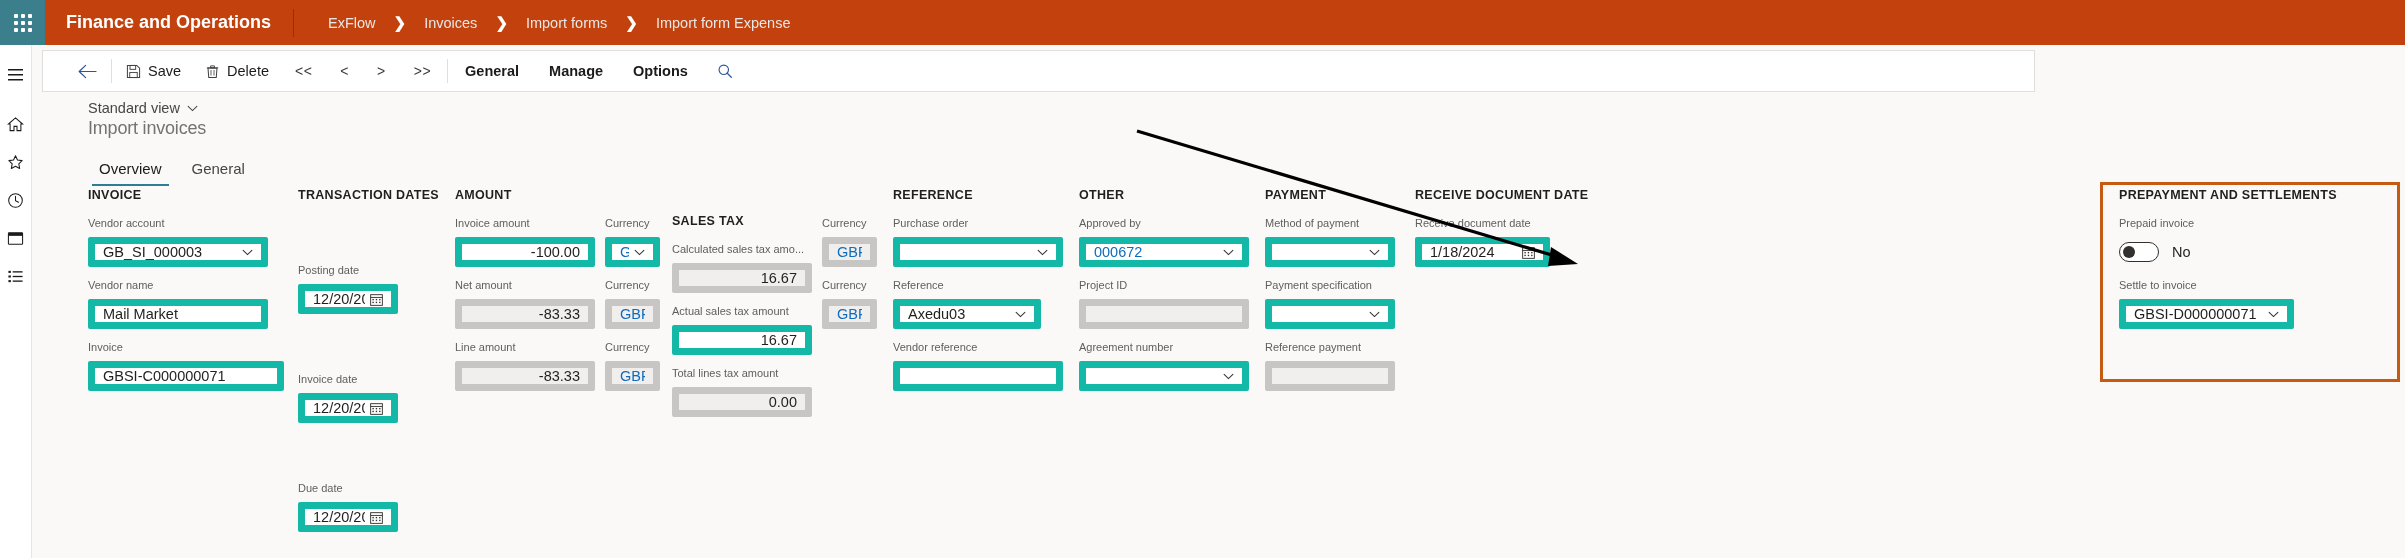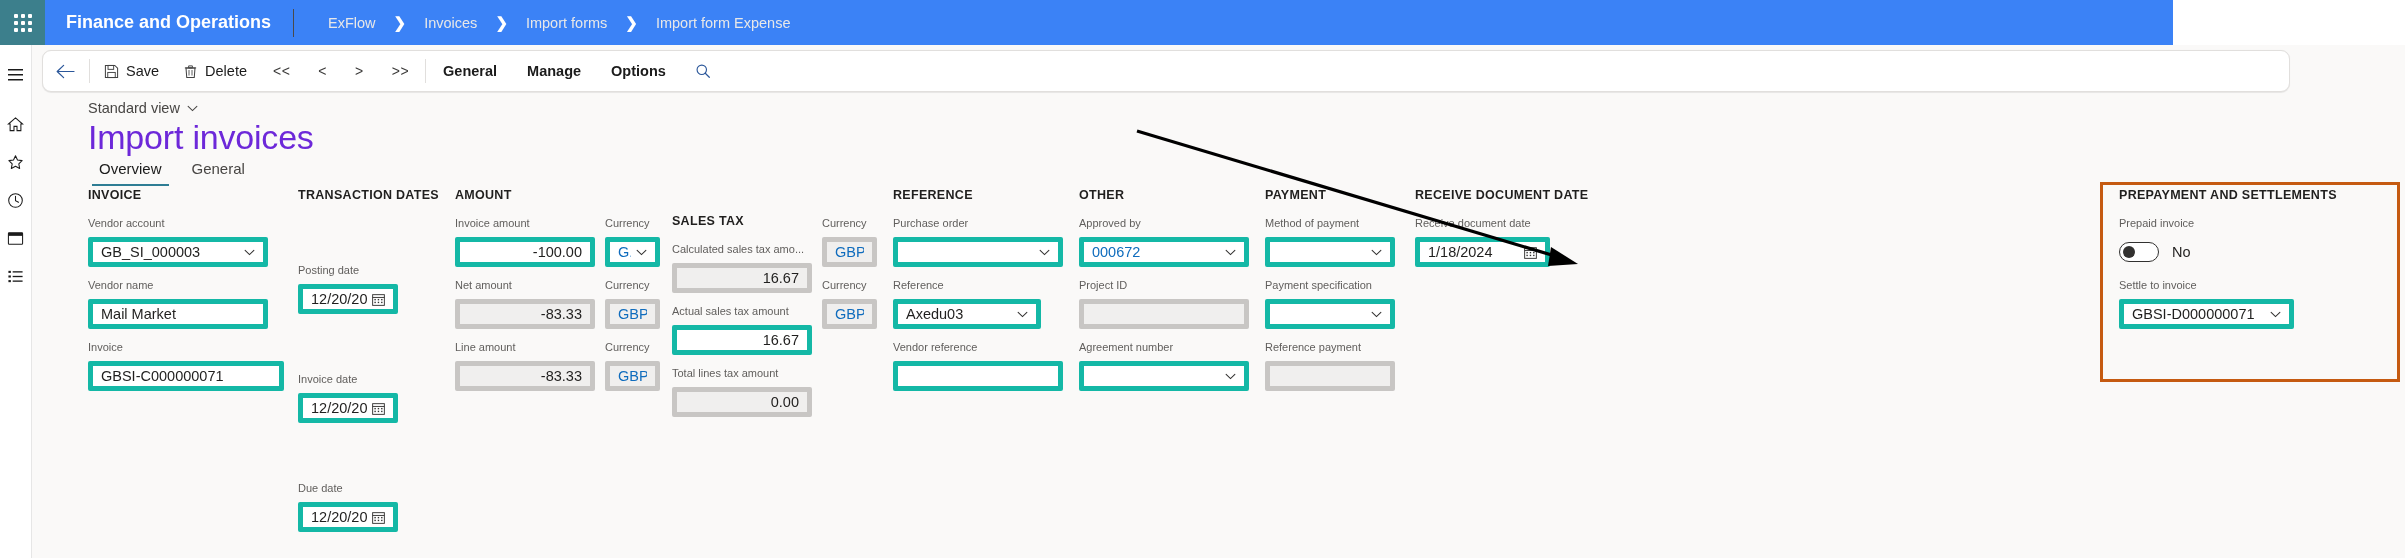--- a/index.html
+++ b/index.html
@@ -6,22 +6,22 @@
   html, body {
     width: 2405px; height: 558px;
     background: #ffffff;
     font-family: "Liberation Sans", sans-serif;
     overflow: hidden;
   }
 
   
   .topbar {
     position: absolute; top: 0; left: 0;
-    width: 2173px; height: 45px;
-    background: #3b82f6;
+    width: 2405px; height: 45px;
+    background: #c2410c;
     display: flex; align-items: center;
   }
   .waffle {
     width: 45px; height: 45px;
     background: #3c7f8c;
     display: flex; align-items: center; justify-content: center;
     flex: 0 0 45px;
   }
   .waffle-grid {
     display: grid;
@@ -79,26 +79,27 @@
   
   .main {
     position: absolute; top: 45px; left: 32px;
     width: 2373px; height: 513px;
     background: #faf9f8;
   }
 
   
   .actionpane {
     position: absolute; top: 5px; left: 10px;
-    width: 2248px; height: 42px;
+    width: 1993px; height: 42px;
     background: #ffffff;
     border: 1px solid #e1dfdd;
-    border-radius: 9px;
+    border-radius: 0;
     display: flex; align-items: center;
     box-shadow: 0 0.3px 0.9px rgba(0,0,0,0.08);
+    padding-left: 22px;
   }
   .ap-back {
     width: 44px; height: 40px;
     display:flex; align-items:center; justify-content:center;
     color: #2b579a;
   }
   .ap-sep {
     width: 1px; height: 24px; background: #e1dfdd; margin: 0 2px;
   }
   .ap-btn {
@@ -126,21 +127,21 @@
   }
 
   
   .viewsel {
     position: absolute; top: 55px; left: 56px;
     display: flex; align-items: center; gap: 7px;
     font-size: 14.5px; color: #484644;
   }
   .pagetitle {
     position: absolute; top: 73px; left: 56px;
-    font-size: 34px; color: #6d28d9; font-weight: normal;
+    font-size: 18px; color: #737373; font-weight: normal;
     letter-spacing: -0.2px;
   }
 
   
   .tabs {
     position: absolute; top: 110px; left: 56px;
     display: flex; gap: 8px; align-items: flex-end;
   }
   .tab {
     font-size: 15px; color: #484644;
@@ -171,21 +172,21 @@
   .fld { margin-bottom: 12px; }
   .lbl {
     font-size: 11px; color: #605e5c;
     margin-bottom: 4px;
     white-space: nowrap;
     overflow: hidden; text-overflow: ellipsis;
     height: 16px;
   }
   .inp {
     height: 30px;
-    border: 5px solid #14b8a6;
+    border: 7px solid #14b8a6;
     border-radius: 2px;
     background: #ffffff;
     display: flex; align-items: center;
     padding: 0 8px;
     font-size: 14.5px; color: #201f1e;
     position: relative;
   }
   .inp.ro { background: #f0efee; border-color: #c8c6c4; }
   .inp .val { flex: 1; white-space: nowrap; overflow: hidden; }
   .inp .val.right { text-align: right; }

